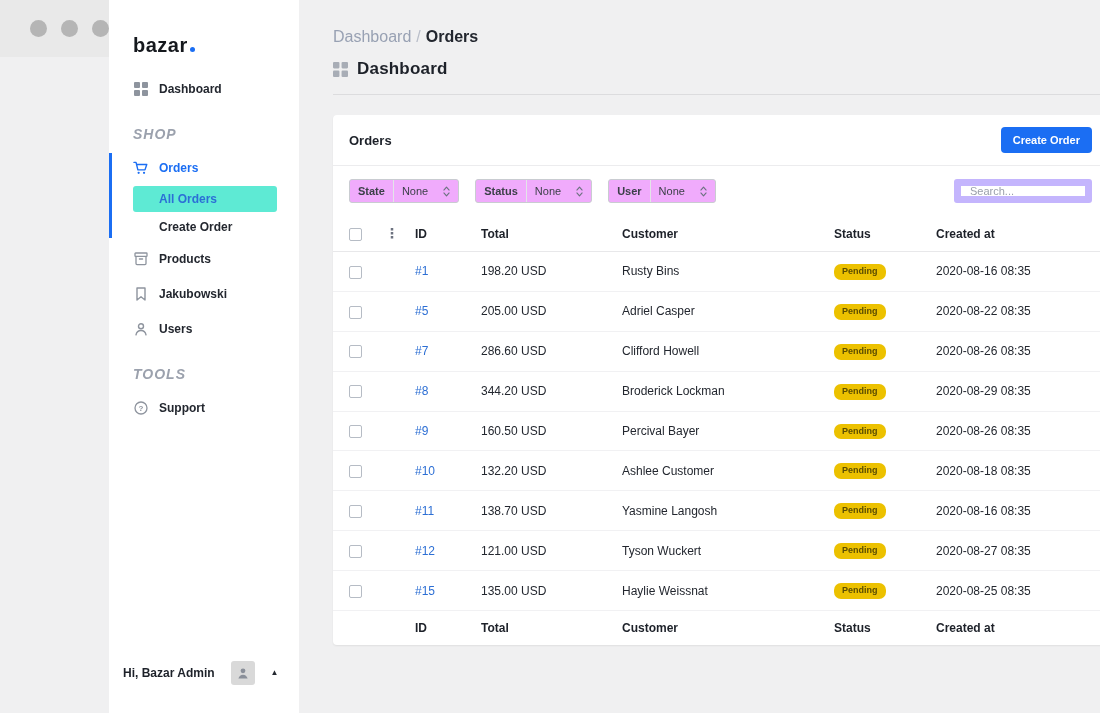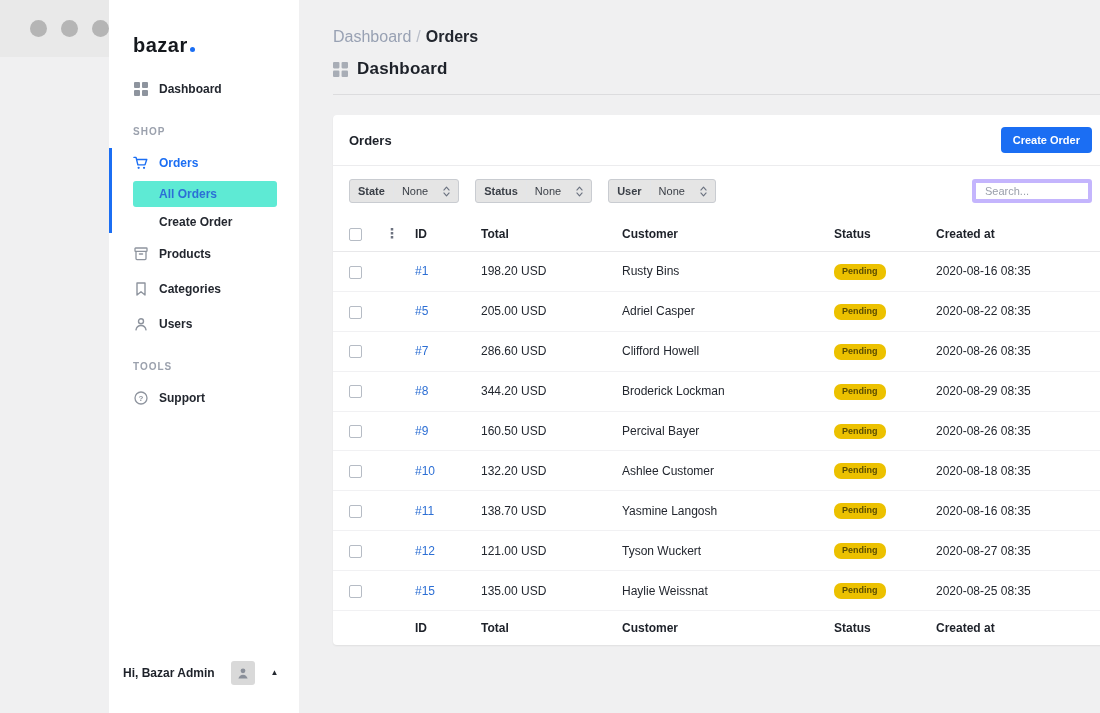--- a/index.html
+++ b/index.html
@@ -19,21 +19,21 @@
 
   
   .sidebar { width: 190px; background: #ffffff; flex-shrink: 0; display: flex; flex-direction: column; position: relative; }
   .logo { padding: 34px 0 0 24px; font-size: 20px; font-weight: bold; color: #15181d; letter-spacing: .5px; }
   .logo .logo-dot { display: inline-block; width: 5px; height: 5px; border-radius: 50%; background: #1b6ef3; margin-left: 2px; }
   .side-item { display: flex; align-items: center; gap: 11px; padding: 10px 24px; font-size: 12px; font-weight: bold; color: #23272f; cursor: pointer; }
   .side-item .ic { width: 15px; height: 15px; color: #8e949e; display: inline-flex; align-items: center; justify-content: center; flex-shrink: 0; }
   .side-item.first { margin-top: 14px; }
   .side-item.active-parent { color: #1b6ef3; }
   .side-item.active-parent .ic { color: #1b6ef3; }
-  .section-label { padding: 20px 24px 8px; font-size: 10px; font-weight: bold; color: #9ba1ad; letter-spacing: 1px; }
+  .section-label { padding: 20px 24px 8px; font-size: 14px; font-weight: bold; color: #9ba1ad; letter-spacing: 1px; font-style: italic; }
   .sub-item { padding: 7px 24px 7px 50px; font-size: 12px; font-weight: 600; color: #23272f; cursor: pointer; }
   .sub-item.active { background: #5eead4; color: #2c6fd6; font-weight: bold; margin: 1px 22px 1px 24px; padding: 6px 0 6px 26px; border-radius: 3px; }
   .orders-group { position: relative; }
   .orders-group::before { content: ""; position: absolute; left: 0; top: 3px; bottom: 3px; width: 3px; background: #1b6ef3; }
   .sidebar-footer { margin-top: auto; padding: 16px 14px 28px; display: flex; align-items: center; gap: 16px; font-size: 12px; }
   .greeting { font-weight: bold; color: #1d2129; white-space: nowrap; }
   .avatar { width: 24px; height: 24px; background: #d9d9d9; border-radius: 3px; display: flex; align-items: center; justify-content: center; }
   .caret-up { font-size: 8px; color: #23272f; line-height: 1; }
 
   
@@ -48,24 +48,24 @@
   .divider { border: none; border-top: 1px solid #dcdcde; margin-top: 15px; }
 
   
   .card { background: #fff; margin-top: 20px; border-radius: 4px; box-shadow: 0 1px 2px rgba(0,0,0,.07); }
   .card-header { display: flex; justify-content: space-between; align-items: center; padding: 12px 16px; border-bottom: 1px solid #ececee; }
   .card-title { font-size: 13px; font-weight: bold; color: #1d2129; }
   .btn-primary { background: #1b6ef3; color: #fff; border: none; border-radius: 4px; font-size: 11px; font-weight: bold; padding: 7px 12px; cursor: pointer; font-family: inherit; }
 
   
   .filters-row { display: flex; align-items: center; padding: 13px 16px; gap: 16px; }
-  .filter-group { display: flex; align-items: stretch; border: 1px solid #c9ccd1; border-radius: 3px; height: 24px; font-size: 11px; background: #e5e5e5; cursor: pointer; }
+  .filter-group { display: flex; align-items: stretch; border: 1px solid #c9ccd1; border-radius: 3px; height: 24px; font-size: 11px; background: #f0abfc; cursor: pointer; }
   .filter-label { display: flex; align-items: center; padding: 0 8px; color: #3a3f47; font-weight: 600; border-right: 1px solid #e3e5e8; }
   .filter-select { display: flex; align-items: center; gap: 15px; padding: 0 8px; color: #3a3f47; }
-  .search-input { margin-left: auto; width: 120px; height: 24px; border: 4px solid #c4b5fd; border-radius: 3px; padding: 0 9px; font-size: 11px; color: #444; font-family: inherit; outline: none; background: #fff; }
+  .search-input { margin-left: auto; width: 138px; height: 24px; border: 7px solid #c4b5fd; border-radius: 3px; padding: 0 9px; font-size: 11px; color: #444; font-family: inherit; outline: none; background: #fff; }
   .search-input::placeholder { color: #9aa0ab; }
 
   
   table { width: 100%; border-collapse: collapse; table-layout: fixed; font-size: 12px; }
   th, td { text-align: left; padding: 11px 8px; white-space: nowrap; overflow: hidden; }
   thead th, tfoot th { font-weight: bold; color: #1d2129; padding: 10px 8px; }
   thead tr { border-bottom: 1px solid #e8e8ea; }
   tbody tr { border-bottom: 1px solid #f1f1f3; }
   tfoot tr { border-top: 0; }
   .col-check { padding-left: 16px; }
@@ -130,21 +130,21 @@
         </span>
         <span>Products</span>
       </div>
 
       <div class="side-item">
         <span class="ic">
           <svg width="12" height="14" viewBox="0 0 12 14" fill="none" stroke="currentColor" stroke-width="1.4" stroke-linejoin="round">
               <path d="M2 1h8v12L6 9.8 2 13z"></path>
             </svg>
         </span>
-        <span>Categories</span>
+        <span>Jakubowski</span>
       </div>
 
       <div class="side-item">
         <span class="ic">
           <svg width="14" height="14" viewBox="0 0 14 14" fill="none" stroke="currentColor" stroke-width="1.4" stroke-linecap="round">
               <circle cx="7" cy="4.2" r="2.5"></circle>
               <path d="M2 12.8c.6-2.9 2.5-4.3 5-4.3s4.4 1.4 5 4.3"></path>
             </svg>
         </span>
         <span>Users</span>

